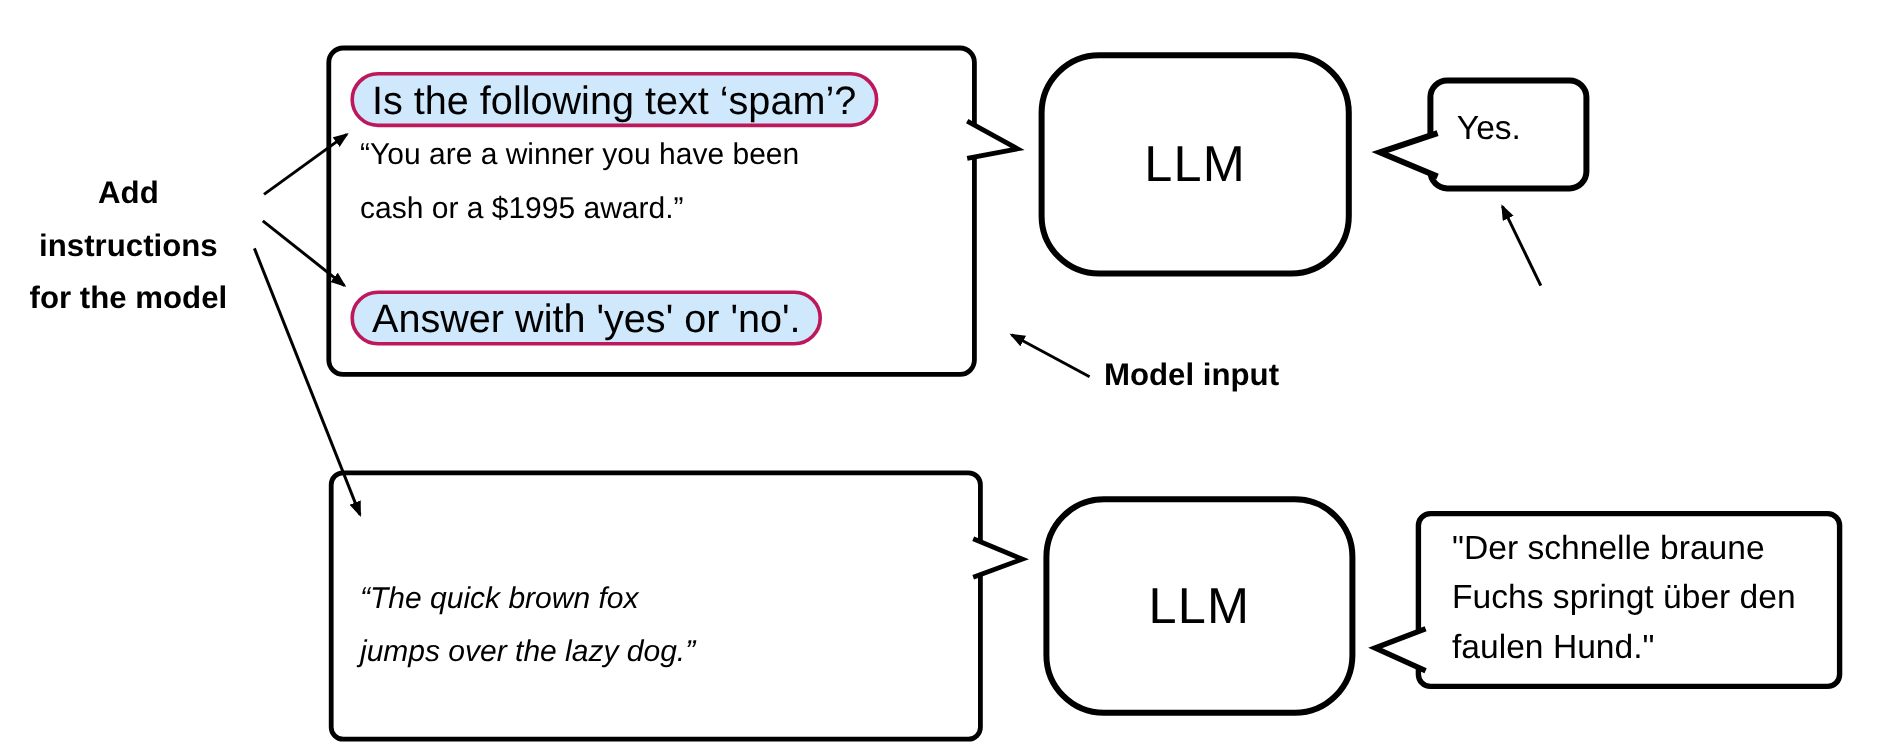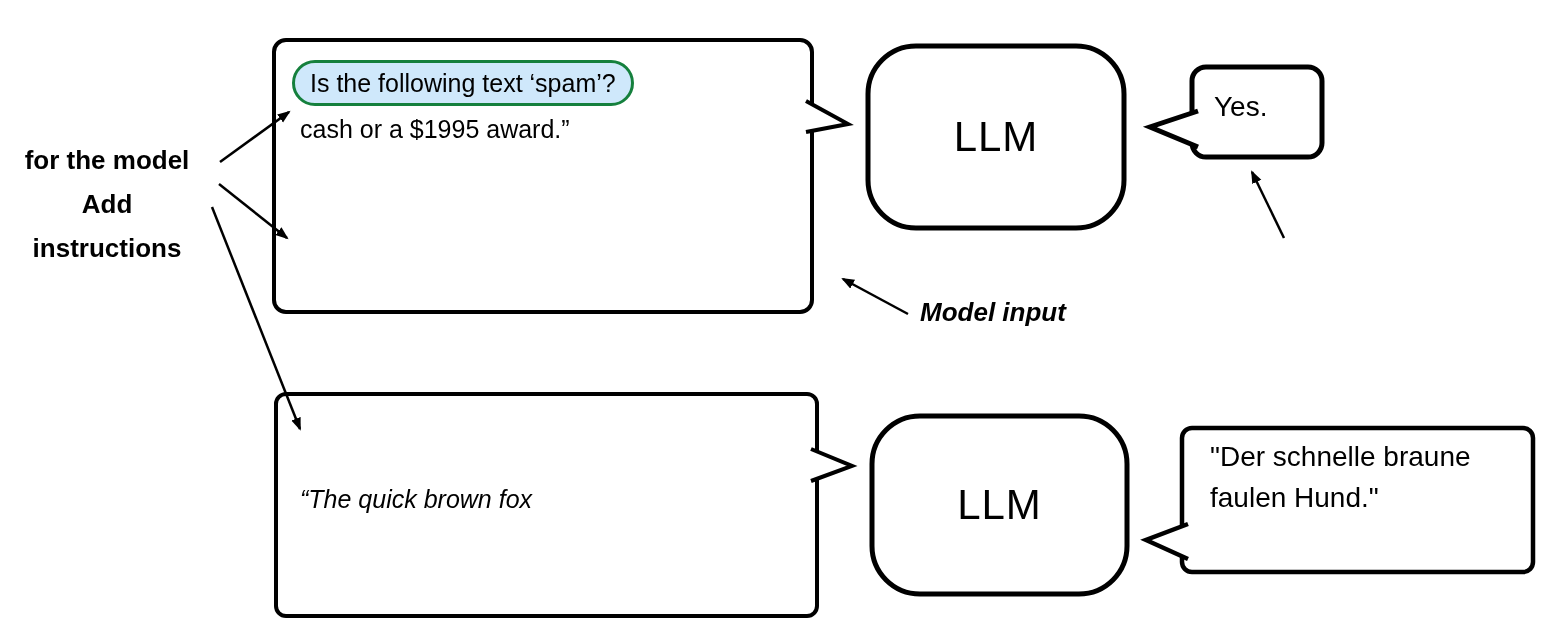--- a/index.html
+++ b/index.html
@@ -16,24 +16,24 @@
     position: absolute;
     left: 0; top: 0;
     width: 1568px; height: 624px;
   }
   .pill {
     position: absolute;
     display: inline-flex;
     align-items: center;
     height: 40px;
     padding: 0 15px;
-    border: 3px solid #15803d;
+    border: 3px solid #be185d;
     border-radius: 23px;
     background: #cfe8fb;
-    font-size: 25px;
+    font-size: 33px;
     line-height: 1;
     z-index: 3;
   }
   .bodytext {
     position: absolute;
     font-size: 25px;
     line-height: 45px;
     z-index: 3;
   }
   .bold-label {
@@ -88,41 +88,47 @@
     <path d="M1188,524 L1146,540 L1188,559" fill="#ffffff" stroke="#000000" stroke-width="4.5" stroke-linejoin="miter"></path>
 
     <line x1="220" y1="162" x2="289" y2="112" stroke="#000000" stroke-width="2.5" marker-end="url(#arrowhead)"></line>
     <line x1="219" y1="184" x2="287" y2="238" stroke="#000000" stroke-width="2.5" marker-end="url(#arrowhead)"></line>
     <line x1="212" y1="207" x2="300" y2="429" stroke="#000000" stroke-width="2.5" marker-end="url(#arrowhead)"></line>
     <line x1="908" y1="314" x2="843" y2="279" stroke="#000000" stroke-width="2.5" marker-end="url(#arrowhead)"></line>
     <line x1="1284" y1="238" x2="1252" y2="172" stroke="#000000" stroke-width="2.5" marker-end="url(#arrowhead)"></line>
   </svg>
 
   <div class="bold-label" style="left:6px; top:138px; width:202px; text-align:center;">
+    <div>Add instructions</div>
     <div>for the model</div>
-    <div>Add instructions</div>
   </div>
 
   <div class="pill" style="left:292px; top:60px;">
     <span>Is the following text ‘spam’?</span>
   </div>
   <div class="bodytext" style="left:300px; top:107px;">
+    <div>“You are a winner you have been</div>
     <div>cash or a $1995 award.”</div>
+  </div>
+  <div class="pill" style="left:292px; top:242px;">
+    <span>Answer with 'yes' or 'no'.</span>
   </div>
 
   <div class="llm-label" style="left:868px; top:46px; width:256px; height:182px;">LLM</div>
 
   <div class="bubble-text" style="left:1214px; top:86px;">Yes.</div>
 
-  <div class="bold-label" style="left:920px; top:290px;font-style:italic;">Model input</div>
+  <div class="bold-label" style="left:920px; top:290px;">Model input</div>
 
   <div class="bodytext" style="left:300px; top:477px; line-height:44px;font-style:italic;">
     <div>“The quick brown fox</div>
+    <div>jumps over the lazy dog.”</div>
   </div>
 
   <div class="llm-label" style="left:872px; top:416px; width:255px; height:178px;">LLM</div>
 
   <div class="bubble-text" style="left:1210px; top:436px;">
     <div>"Der schnelle braune</div>
+    <div>Fuchs springt über den</div>
     <div>faulen Hund."</div>
   </div>
 
 </div>
 
 </body></html>

